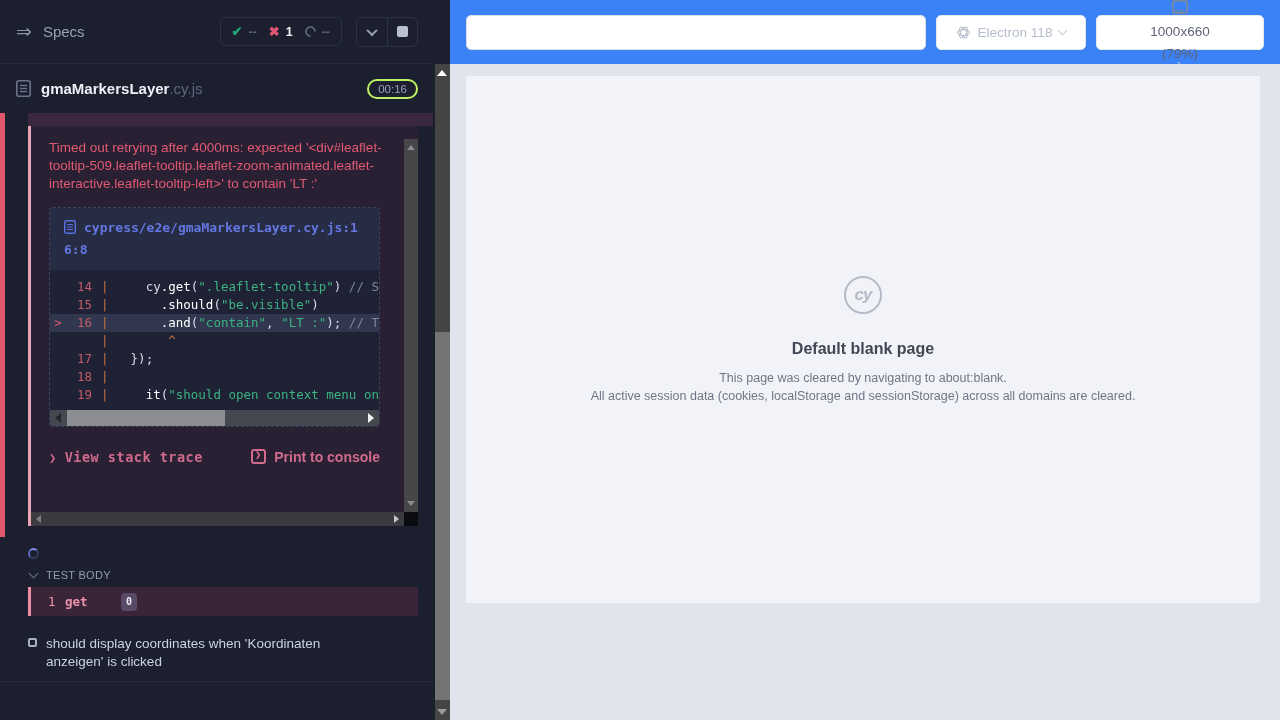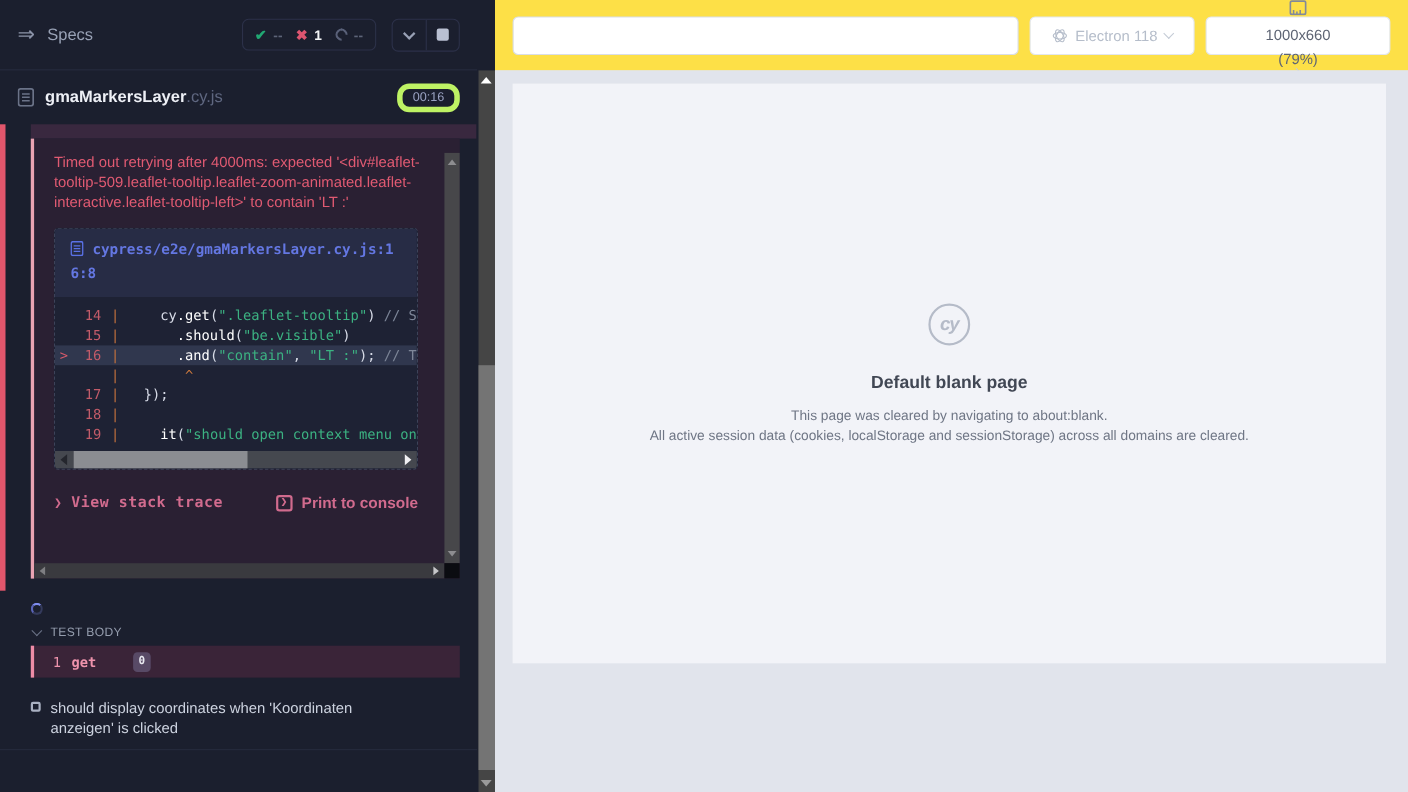--- a/index.html
+++ b/index.html
@@ -25,21 +25,21 @@
   .controls-group { display:flex; border:1px solid #2c3149; border-radius:6px; overflow:hidden; }
   .ctrl-cell { width:30px; height:28px; display:flex; align-items:center; justify-content:center; }
   .ctrl-cell + .ctrl-cell { border-left:1px solid #2c3149; }
   .chev { width:8px; height:8px; border-right:2px solid #99a1b5; border-bottom:2px solid #99a1b5; transform:rotate(45deg) translate(-1px,-1px); display:inline-block; }
   .stop-sq { width:11px; height:11px; background:#b9c0d2; border-radius:2px; display:inline-block; }
 
   .spec-row { height:49px; display:flex; align-items:center; padding:0 16px; }
   .file-ic { flex:0 0 auto; margin-right:10px; display:inline-flex; }
   .spec-name { font-size:15px; font-weight:bold; color:#eef0f6; }
   .spec-ext { font-size:15px; color:#5f6780; font-weight:normal; }
-  .spec-timer { margin-left:auto; border:5px solid #bef264; border-radius:11px; padding:2px 9px; font-size:11.5px; color:#9aa2c2; }
+  .spec-timer { margin-left:auto; border:2px solid #bef264; border-radius:11px; padding:2px 9px; font-size:11.5px; color:#9aa2c2; }
 
   
   .attempt { position:absolute; left:0; top:113px; width:434px; height:424px; }
   .attempt::before { content:""; position:absolute; left:0; top:0; width:5px; height:100%; background:#e2566c; }
   .attempt-band { position:absolute; left:28px; top:0; width:405px; height:13px; background:#39283f; }
   .err-panel { position:absolute; left:28px; top:13px; width:390px; height:400px; background:#2a2033; border-left:3px solid #e9a3b2; overflow:hidden; }
   .err-content { position:absolute; left:0; top:0; right:14px; bottom:14px; padding:13px 10px 0 18px; overflow:hidden; }
   .err-msg { color:#e05a72; font-size:13.5px; line-height:18px; width:344px; overflow-wrap:break-word; }
 
   .code-frame { width:331px; margin-top:14px; background:#1e2234; border:1px dashed #3d4359; border-radius:4px; overflow:hidden; }
@@ -59,21 +59,21 @@
   .tok-caret { color:#cd7a3e; }
   .cf-hscroll { height:16px; margin-top:6px; background:#45484f; position:relative; }
   .cf-hscroll .thumb { position:absolute; left:17px; top:0; width:158px; height:16px; background:#8b8d92; }
   .arr { width:0; height:0; position:absolute; }
   .arr-l { border-top:5px solid transparent; border-bottom:5px solid transparent; border-right:6px solid #24262d; left:5px; top:3px; }
   .arr-r { border-top:5px solid transparent; border-bottom:5px solid transparent; border-left:6px solid #f0f0f2; right:5px; top:3px; }
 
   .err-actions { width:331px; margin-top:22px; display:flex; justify-content:space-between; align-items:center; }
   .stack-btn { color:#d16b8e; font-weight:bold; font-size:13.5px; letter-spacing:0.5px; }
   .stack-btn .c { margin-right:8px; font-size:12px; }
-  .print-btn { color:#d16b8e; font-weight:bold; font-size:14px; display:flex; align-items:center; gap:8px; }
+  .print-btn { color:#d16b8e; font-weight:bold; font-size:14px; display:flex; align-items:flex-start; gap:8px; }
   .print-ic { width:15px; height:15px; border:2px solid #d16b8e; border-radius:3px; position:relative; display:inline-block; }
   .print-ic::before { content:"❯"; position:absolute; left:2px; top:0px; font-size:7px; color:#d16b8e; font-weight:bold; }
 
   .err-vscroll { position:absolute; right:0; top:13px; bottom:14px; width:14px; background:#47474a; }
   .sc-up { border-left:4px solid transparent; border-right:4px solid transparent; border-bottom:5px solid #8d8d90; left:3px; top:6px; }
   .sc-dn { border-left:4px solid transparent; border-right:4px solid transparent; border-top:5px solid #8d8d90; left:3px; bottom:6px; }
   .err-hscroll { position:absolute; left:0; right:14px; bottom:0; height:14px; background:#3a3a3f; }
   .eh-l { border-top:4px solid transparent; border-bottom:4px solid transparent; border-right:5px solid #7e7e82; left:5px; top:3px; }
   .eh-r { border-top:4px solid transparent; border-bottom:4px solid transparent; border-left:5px solid #c6c6c9; right:5px; top:3px; }
   .err-corner { position:absolute; right:0; bottom:0; width:14px; height:14px; background:#0b0c11; }
@@ -97,21 +97,21 @@
   .lp-divider { position:absolute; left:0; top:681px; width:434px; border-top:1px solid #262b3e; }
 
   
   .main-vscroll { position:absolute; left:435px; top:64px; width:15px; height:656px; background:#454545; }
   .mv-up { border-left:5px solid transparent; border-right:5px solid transparent; border-bottom:6px solid #ffffff; left:2px; top:6px; }
   .mv-dn { border-left:5px solid transparent; border-right:5px solid transparent; border-top:6px solid #9a9a9a; left:2px; bottom:5px; }
   .mv-thumb { position:absolute; left:0; top:268px; width:15px; height:368px; background:#747474; }
 
   
   .right { position:absolute; left:450px; top:0; width:830px; height:720px; }
-  .right-header { height:64px; background:#fde047; display:flex; align-items:center; padding:0 16px; gap:10px; }
+  .right-header { height:64px; background:#3b82f6; display:flex; align-items:center; padding:0 16px; gap:10px; }
   .url-input { flex:1; height:35px; border:1px solid #d9dee8; border-radius:5px; background:#fff; font-size:13px; padding:0 10px; color:#3c4250; outline:none; }
   .hdr-btn { height:35px; border:1px solid #e3e7ee; border-radius:5px; background:#fff; display:flex; align-items:center; justify-content:center; gap:7px; font-size:13.5px; }
   .browser-btn { width:150px; color:#b5bdca; }
   .size-btn { width:168px; color:#5e6574;flex-direction:column; }
   .hdr-chev { width:7px; height:7px; border-right:1.5px solid #c4cbd6; border-bottom:1.5px solid #c4cbd6; transform:rotate(45deg); margin-top:-4px; }
   .atom { width:15px; height:15px; position:relative; display:inline-block; }
   .atom i { position:absolute; left:1px; top:4px; width:13px; height:7px; border:1.2px solid #b5bdca; border-radius:50%; }
   .atom i:nth-child(2){ transform:rotate(60deg); }
   .atom i:nth-child(3){ transform:rotate(-60deg); }
 

